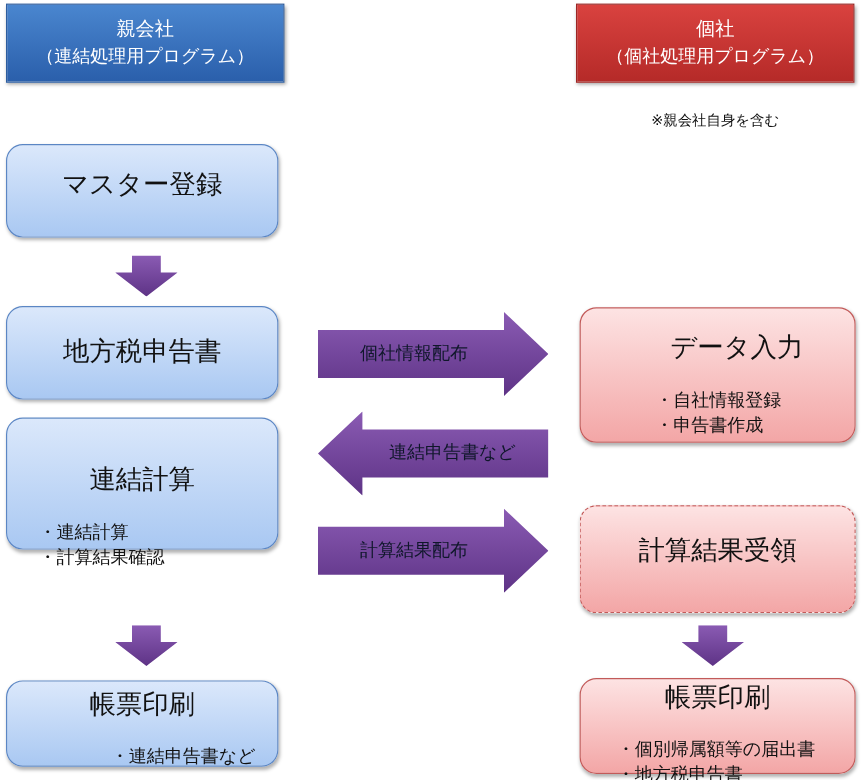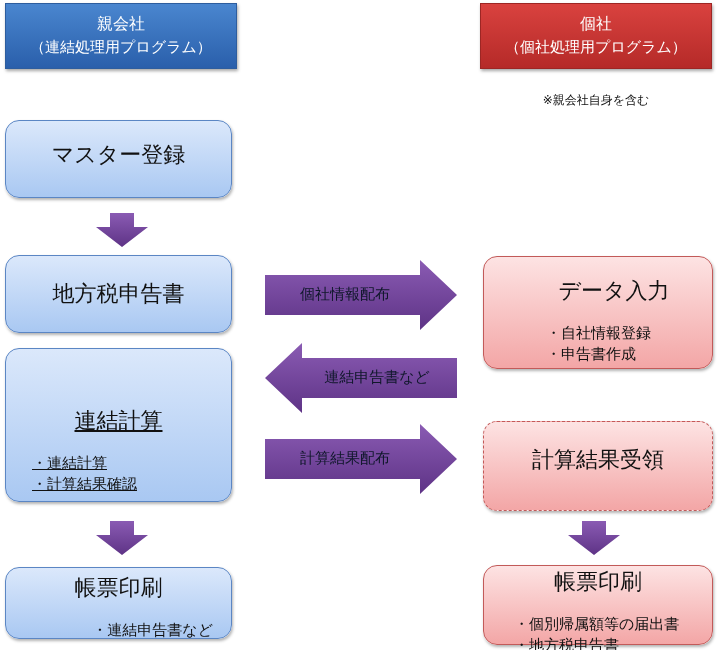--- a/index.html
+++ b/index.html
@@ -53,21 +53,21 @@
 </div>
 
 <svg class="arrow-down" style="left:96px; top:213px;" viewBox="0 0 52 34">
   <polygon points="14,0 38,0 38,14 52,14 26,34 0,14 14,14" fill="url(#ag)"></polygon>
 </svg>
 
 <div class="box blue" style="left:5px; top:255px; width:227px; height:78px; padding-top:24px;">
   <div class="title">地方税申告書</div>
 </div>
 
-<div class="box blue" style="left:5px; top:348px; width:227px; height:154px; padding-top:58px;text-decoration:underline;">
+<div class="box blue" style="left:5px; top:348px; width:227px; height:110px; padding-top:38px;">
   <div class="title">連結計算</div>
   <ul style="padding-left:8px;">
     <li>連結計算</li>
     <li>計算結果確認</li>
   </ul>
 </div>
 
 <svg class="arrow-down" style="left:96px; top:521px;" viewBox="0 0 52 34">
   <polygon points="14,0 38,0 38,14 52,14 26,34 0,14 14,14" fill="url(#ag)"></polygon>
 </svg>

